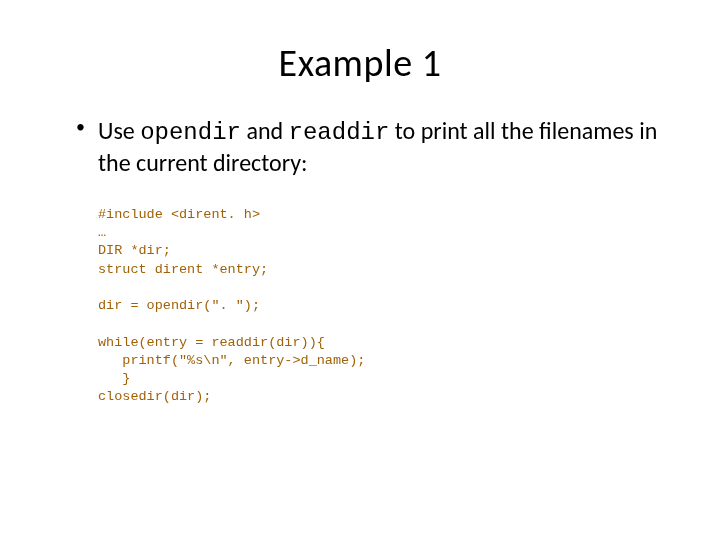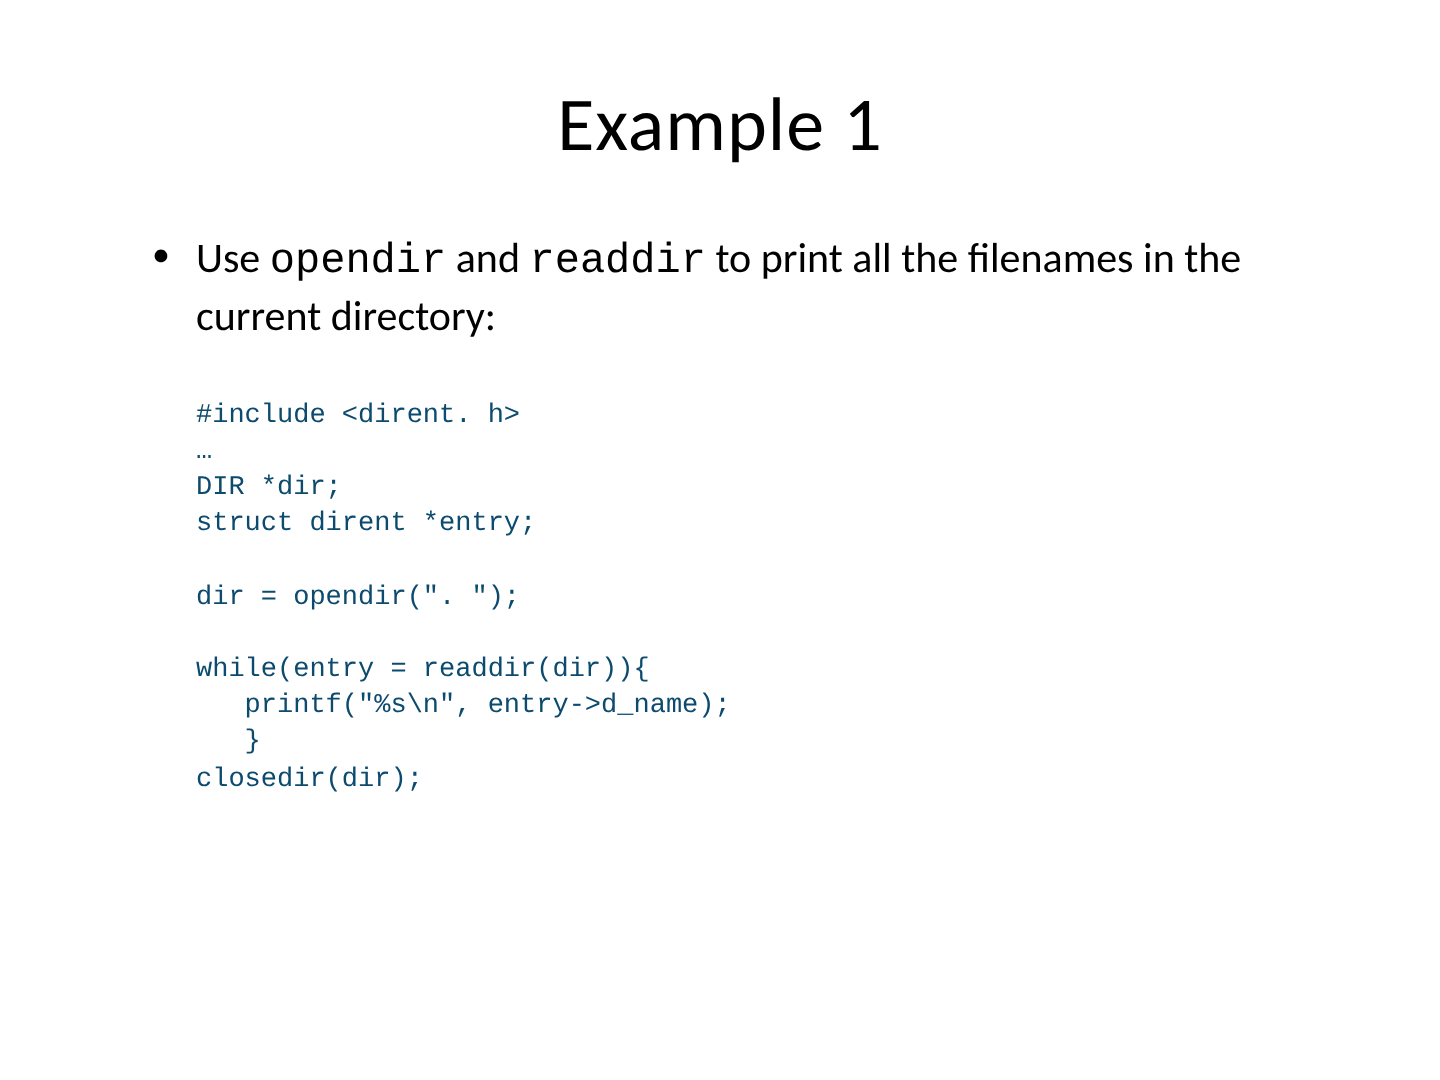--- a/index.html
+++ b/index.html
@@ -24,42 +24,42 @@
     margin: 10px 0 30px 0;
     letter-spacing: 0.5px;
   }
   ul.bullets {
     list-style: none;
     padding: 0 0 0 26px;
     margin: 0;
   }
   ul.bullets > li {
     position: relative;
-    font-size: 21px;
+    font-size: 24px;
     line-height: 1.25;
     margin-bottom: 6px;
     padding-left: 22px;
   }
   ul.bullets > li::before {
     content: "•";
     position: absolute;
     left: 0;
     top: 0;
     font-size: 18px;
   }
   .mono {
     font-family: "Courier New", Courier, monospace;
   }
   .codeblock {
     font-family: "Courier New", Courier, monospace;
     font-size: 13.5px;
     line-height: 1.35;
     white-space: pre;
     margin: 28px 0 28px 48px;
-    color: #0c4a6e;
+    color: #a16207;
   }
   .italic {
     font-style: italic;
   }
 </style>
 </head>
 <body>
 
 <div class="slide">
   <div class="title">Example 1</div>

